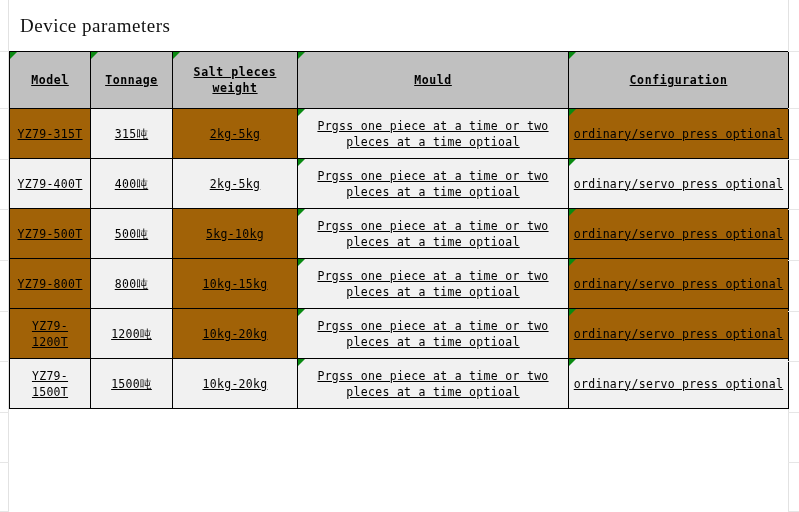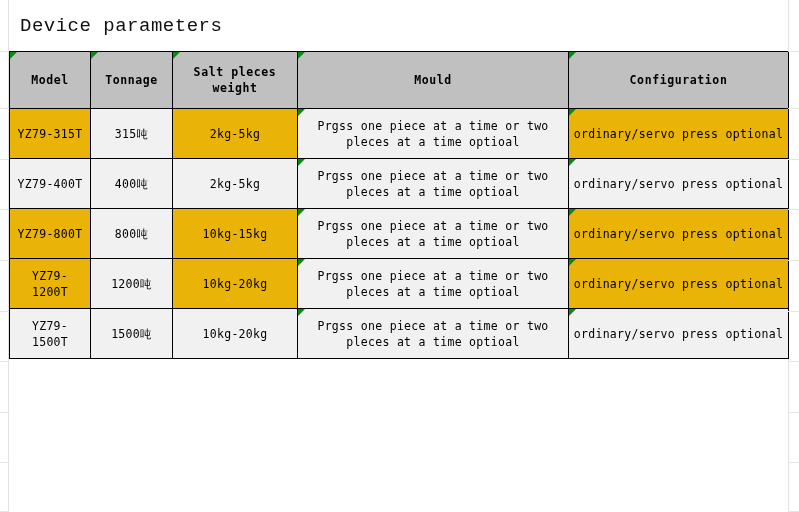--- a/index.html
+++ b/index.html
@@ -54,36 +54,37 @@
     position: absolute;
     left: 9px;
     top: 0;
     width: 779px;
     height: 51px;
     display: flex;
     align-items: center;
     box-sizing: border-box;
   }
   .title-text {
-    font-family: Liberation Mono, monospace;
+    font-family: Liberation Serif, serif;
     font-size: 19px;
     line-height: 22px;
     color: #111111;
     letter-spacing: 0.5px;
     padding-left: 11px;
     white-space: nowrap;
   }
 
   table.params {
     position: absolute;
     left: 9px;
     top: 51px;
     width: 779px;
     border-collapse: collapse;
     table-layout: fixed;
+    text-decoration: underline;
   }
 
   table.params td,
   table.params th {
     border: 1px solid #000000;
     text-align: center;
     vertical-align: middle;
     position: relative;
     padding: 2px 4px;
     box-sizing: border-box;
@@ -102,21 +103,21 @@
 
   table.params tbody td {
     font-size: 11.5px;
     line-height: 16px;
     font-weight: normal;
     letter-spacing: 0.3px;
     height: 50px;
   }
 
   
-  .fill-white { background: #eab308; }
+  .fill-white { background: #a16207; }
   .fill-gray  { background: #f1f1f1; }
 
   
   .flag::before {
     content: "";
     position: absolute;
     top: 0;
     left: 0;
     width: 0;
     height: 0;
@@ -187,20 +188,37 @@
           <td class="fill-gray">
             <span class="cell-text">400吨</span>
           </td>
           <td class="fill-gray">
             <span class="cell-text">2kg-5kg</span>
           </td>
           <td class="fill-gray flag">
             <span class="cell-text">Prgss one piece at a time or two pleces at a time optioal</span>
           </td>
           <td class="fill-gray flag">
+            <span class="cell-text">ordinary/servo press optional</span>
+          </td>
+        </tr>
+        <tr>
+          <td class="fill-white">
+            <span class="cell-text">YZ79-500T</span>
+          </td>
+          <td class="fill-gray">
+            <span class="cell-text">500吨</span>
+          </td>
+          <td class="fill-white">
+            <span class="cell-text">5kg-10kg</span>
+          </td>
+          <td class="fill-gray flag">
+            <span class="cell-text">Prgss one piece at a time or two pleces at a time optioal</span>
+          </td>
+          <td class="fill-white flag">
             <span class="cell-text">ordinary/servo press optional</span>
           </td>
         </tr>
         <tr>
           <td class="fill-white">
             <span class="cell-text">YZ79-800T</span>
           </td>
           <td class="fill-gray">
             <span class="cell-text">800吨</span>
           </td>

